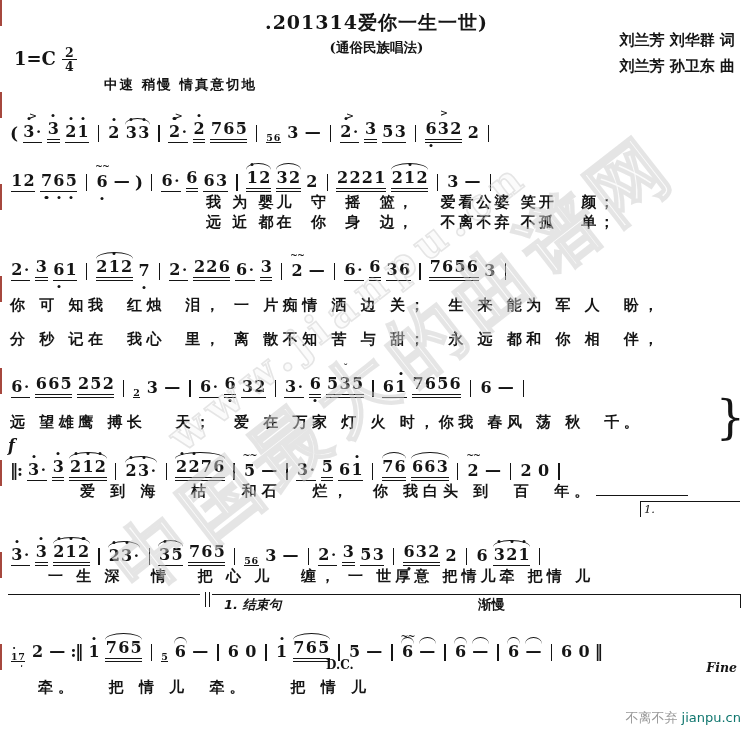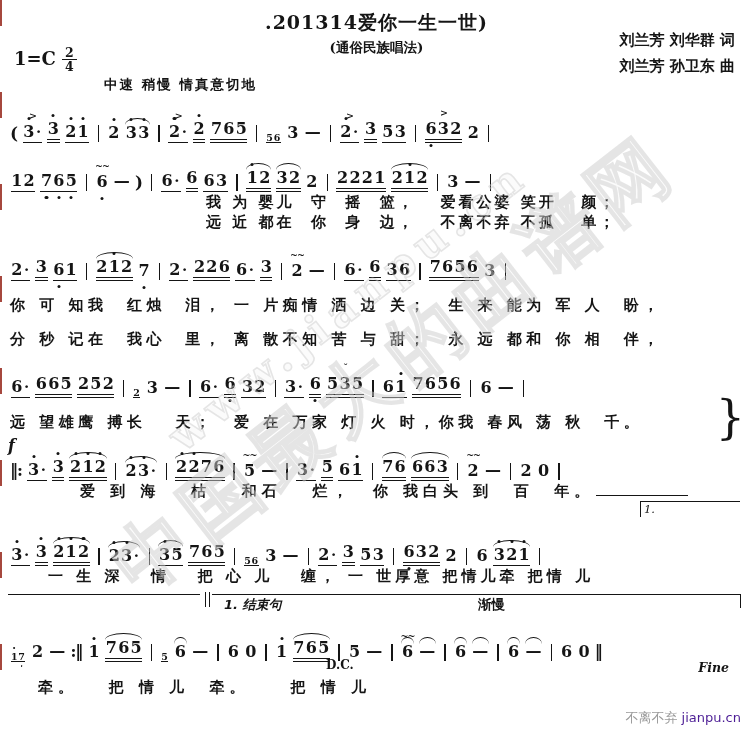--- a/index.html
+++ b/index.html
@@ -70,26 +70,26 @@
            border-left:1.3px solid #151515;border-right:1.3px solid #151515;}
   .v2line{position:absolute;left:212px;right:12px;top:2px;height:13px;
           border-top:1.6px solid #151515;border-right:1.6px solid #151515;}
   .v2label{position:absolute;left:224px;top:4px;font-size:13px;font-weight:600;
            font-family:"DejaVu Sans","Liberation Sans",sans-serif;font-style:italic;}
   .ritlabel{position:absolute;left:478px;top:4px;font-size:13.5px;font-weight:600;
            font-family:"DejaVu Sans","Liberation Sans",sans-serif;}
   
   .annrow{position:relative;height:13px;}
   .dc{position:absolute;left:318px;top:-4px;font-size:12px;font-weight:bold;}
-  .fine{position:absolute;right:24px;top:-2px;font-size:12.5px;font-weight:bold;font-style:italic;}
+  .fine{position:absolute;right:16px;top:-2px;font-size:12.5px;font-weight:bold;font-style:italic;}
   
   .footer{position:absolute;right:12px;bottom:6px;font-size:13px;
           font-family:"DejaVu Sans","Liberation Sans",sans-serif;}
   .footer .site{color:#9a9a9a;}
-  .footer .url{color:#4c1d95;}
+  .footer .url{color:#0f766e;}
   
   .wm{position:absolute;left:-110px;top:270px;width:980px;transform:rotate(-38deg);
       text-align:center;pointer-events:none;z-index:4;opacity:.5;}
   .wm .l1{font-size:42px;letter-spacing:8px;color:rgba(190,190,190,.12);
           -webkit-text-stroke:1.6px #cccccc;font-weight:bold;}
   .wm .l2{font-size:76px;letter-spacing:10px;color:rgba(190,190,190,.10);
           -webkit-text-stroke:2px #cccccc;font-weight:bold;}
 </style>
 </head>
 <body>

